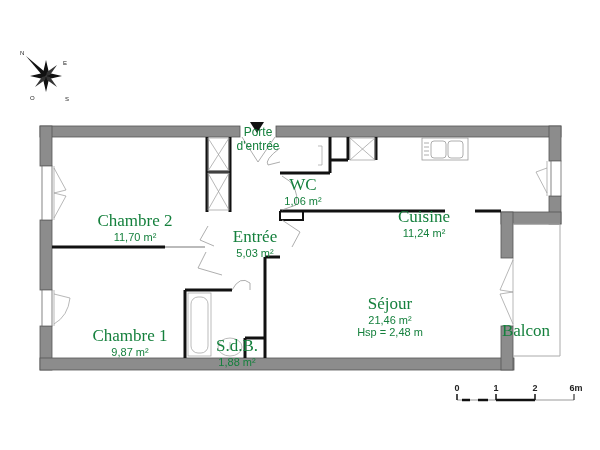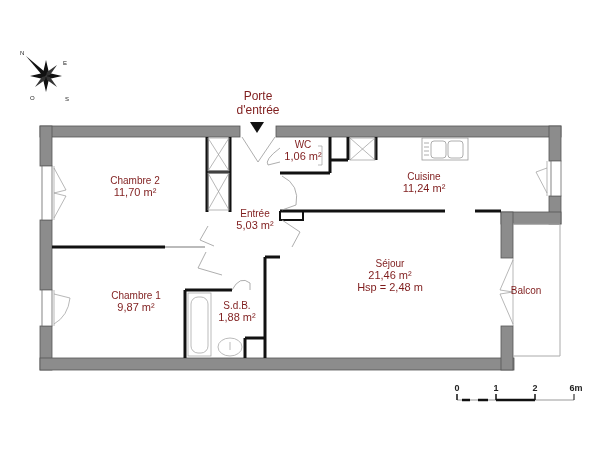--- a/index.html
+++ b/index.html
@@ -1,19 +1,19 @@
 <!DOCTYPE html>
 <html><head>
 <meta charset="utf-8">
 <style>
   html, body { margin: 0; padding: 0; background: #ffffff; }
   body { width: 600px; height: 450px; position: relative; overflow: hidden; font-family: "Liberation Sans", sans-serif; }
   svg { position: absolute; left: 0; top: 0; }
-  .lbl { position: absolute; color: #7f1d1d; text-align: center; white-space: nowrap; transform: translateX(-50%); }
-  .room-name { font-size: 10px; }
+  .lbl { position: absolute; color: #15803d; text-align: center; white-space: nowrap; transform: translateX(-50%); margin-top: 36px; }
+  .room-name { font-size: 17px; font-family: Liberation Serif, serif; }
   .room-area { font-size: 11px; }
   .door-lbl { font-size: 12px; line-height: 14px; }
   .scale-lbl { position: absolute; font-size: 9px; font-weight: bold; color: #222; transform: translateX(-50%); }
   .compass-lbl { position: absolute; font-size: 6px; color: #222; }
 </style>
 </head>
 <body>
 
 <svg width="600" height="450" viewBox="0 0 600 450">
 
@@ -164,38 +164,38 @@
 
 <div class="lbl door-lbl" style="left:258px;top:89px;">
   <div>Porte</div>
   <div>d'entrée</div>
 </div>
 
 <div class="lbl" style="left:135px;top:175px;">
   <div class="room-name">Chambre 2</div>
   <div class="room-area">11,70 m²</div>
 </div>
-<div class="lbl" style="left:255px;top:208px;">
+<div class="lbl" style="left:255px;top:191px;">
   <div class="room-name">Entrée</div>
   <div class="room-area">5,03 m²</div>
 </div>
 <div class="lbl" style="left:303px;top:139px;">
   <div class="room-name">WC</div>
   <div class="room-area">1,06 m²</div>
 </div>
 <div class="lbl" style="left:424px;top:171px;">
   <div class="room-name">Cuisine</div>
   <div class="room-area">11,24 m²</div>
 </div>
 <div class="lbl" style="left:390px;top:258px;">
   <div class="room-name">Séjour</div>
   <div class="room-area">21,46 m²</div>
   <div class="room-area">Hsp = 2,48 m</div>
 </div>
-<div class="lbl" style="left:136px;top:290px;">
+<div class="lbl" style="left:130px;top:290px;">
   <div class="room-name">Chambre 1</div>
   <div class="room-area">9,87 m²</div>
 </div>
 <div class="lbl" style="left:237px;top:300px;">
   <div class="room-name">S.d.B.</div>
   <div class="room-area">1,88 m²</div>
 </div>
 <div class="lbl" style="left:526px;top:285px;">
   <div class="room-name">Balcon</div>
 </div>

